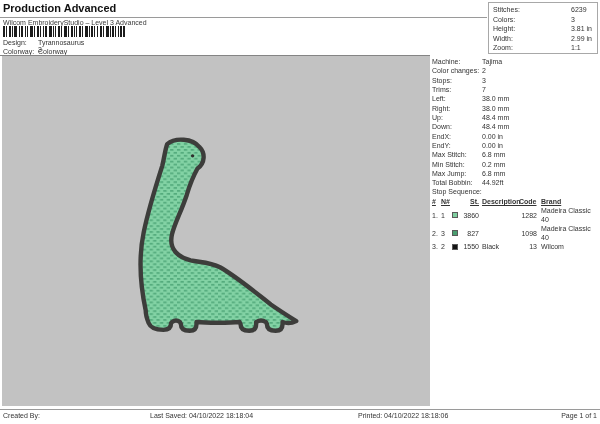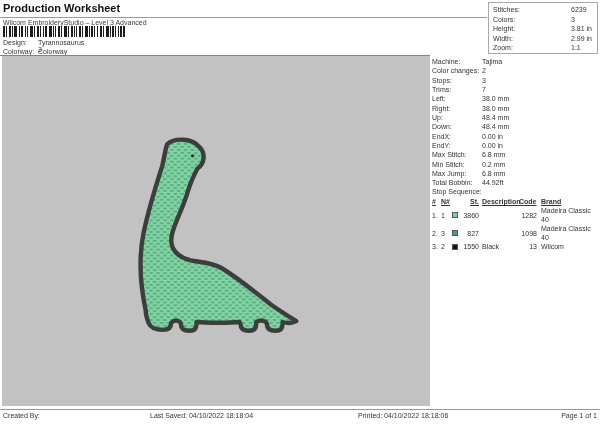--- a/index.html
+++ b/index.html
@@ -49,21 +49,21 @@
   .hr-footer { left:0; top:409px; width:600px; border-top:1px solid #9a9a9a; height:0; }
   .footer-text { font-size:7px; color:#333; top:412px; }
   .f-created { left:3px; }
   .f-saved { left:150px; }
   .f-printed { left:358px; }
   .f-page { right:3px; }
 </style>
 </head>
 <body>
 
-<div class="abs title">Production Worksheet</div>
+<div class="abs title">Production Advanced</div>
 <div class="abs hr-title"></div>
 <div class="abs subtitle">Wilcom EmbroideryStudio – Level 3 Advanced</div>
 
 <svg class="abs barcode" viewBox="0 0 122 11" preserveAspectRatio="none">
   <rect width="122" height="11" fill="#fff"></rect>
   <g fill="#1c1c1c">
     <rect x="0" width="2" height="11"></rect>
       <rect x="3" width="1" height="11"></rect>
       <rect x="6" width="2" height="11"></rect>
     <rect x="9" width="1" height="11"></rect>

